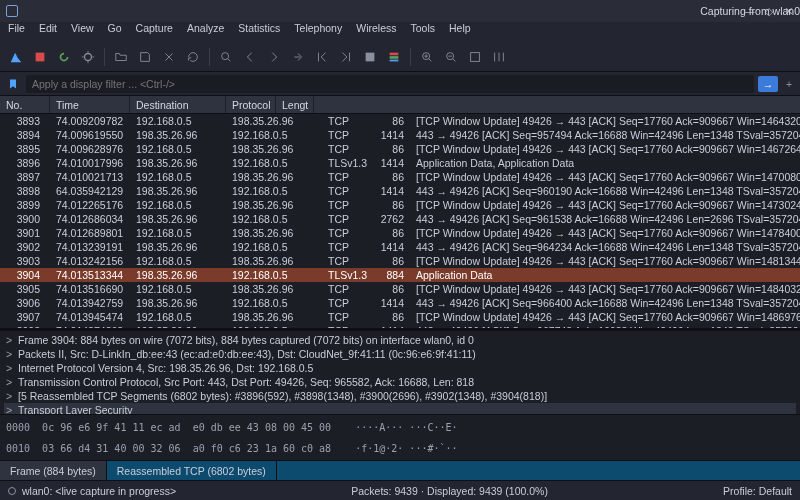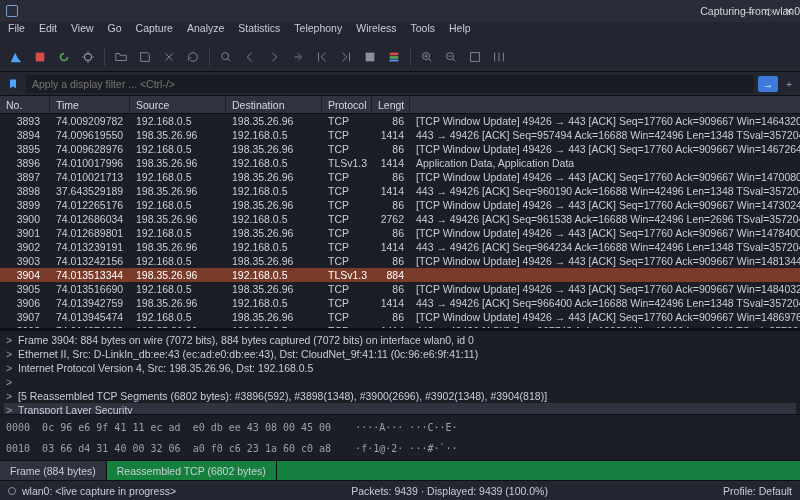--- a/index.html
+++ b/index.html
@@ -26,21 +26,21 @@
 .row{display:flex;height:14px;white-space:nowrap}
 .row>div{padding:0 6px;overflow:hidden}
 .row .c-no{text-align:right;padding-right:10px}
 .row .c-len{text-align:right;padding-right:6px}
 .row.sel{background:#7a3b2a;color:#fff}
 .split{height:2px;background:#0e0f14}
 .details{height:84px;background:#1c1e26;font-family:Menlo,Consolas,monospace;font-size:10px;line-height:14px;padding:2px 4px;overflow:hidden;border-top:1px solid #0e0f14}
 .details .ln{display:flex;align-items:center;gap:4px}
 .details .tw{width:10px;text-align:center;color:#9aa0ae}
 .hex{height:46px;background:#1c1e26;font-family:Menlo,Consolas,monospace;font-size:10px;line-height:21px;padding:2px 6px;color:#9aa0ae;border-top:1px solid #0e0f14;overflow:hidden;white-space:pre}
-.tabs{height:20px;background:#15803d;display:flex;align-items:stretch;border-top:1px solid #0e0f14}
+.tabs{height:20px;background:#0c4a6e;display:flex;align-items:stretch;border-top:1px solid #0e0f14}
 .tab{padding:3px 10px;font-size:10.5px;color:#c8cdd7;border-right:1px solid #0e0f14;display:flex;align-items:center}
 .tab.active{background:#2f3340}
 .status{height:20px;background:#232631;display:flex;align-items:center;padding:0 8px;justify-content:space-between;font-size:10.5px;border-top:1px solid #0e0f14}
 .status .l{display:flex;align-items:center;gap:6px}
 .dot{width:8px;height:8px;border-radius:50%;border:1px solid #8a909e}
 </style>
 </head>
 <body>
 
 <div class="titlebar">
@@ -191,21 +191,20 @@
       <span>→</span>
     </div>
   <div class="fb-plus">
       <span>+</span>
     </div>
 </div>
 
 <div class="listhdr">
   <div class="c-no">No.</div>
   <div class="c-time">Time</div>
-  <div class="c-src">Source</div>
   <div class="c-dst">Destination</div>
   <div class="c-proto">Protocol</div>
   <div class="c-len">Lengt</div>
 </div>
 
 <div class="packets" id="packets">
     <div class="row">
       <div class="c-no">3893</div>
       <div class="c-time">74.009209782</div>
       <div class="c-src">192.168.0.5</div>
@@ -245,21 +244,21 @@
       <div class="c-no">3897</div>
       <div class="c-time">74.010021713</div>
       <div class="c-src">192.168.0.5</div>
       <div class="c-dst">198.35.26.96</div>
       <div class="c-proto">TCP</div>
       <div class="c-len">86</div>
       <div class="c-info">[TCP Window Update] 49426 → 443 [ACK] Seq=17760 Ack=909667 Win=1470080 Len=0 TSval=…</div>
     </div>
     <div class="row">
       <div class="c-no">3898</div>
-      <div class="c-time">37.643529189</div>
+      <div class="c-time">64.035942129</div>
       <div class="c-src">198.35.26.96</div>
       <div class="c-dst">192.168.0.5</div>
       <div class="c-proto">TCP</div>
       <div class="c-len">1414</div>
       <div class="c-info">443 → 49426 [ACK] Seq=960190 Ack=16688 Win=42496 Len=1348 TSval=3572045945 TSecr=26…</div>
     </div>
     <div class="row">
       <div class="c-no">3899</div>
       <div class="c-time">74.012265176</div>
       <div class="c-src">192.168.0.5</div>
@@ -304,20 +303,21 @@
       <div class="c-len">86</div>
       <div class="c-info">[TCP Window Update] 49426 → 443 [ACK] Seq=17760 Ack=909667 Win=1481344 Len=0 TSval=…</div>
     </div>
     <div class="row sel">
       <div class="c-no">3904</div>
       <div class="c-time">74.013513344</div>
       <div class="c-src">198.35.26.96</div>
       <div class="c-dst">192.168.0.5</div>
       <div class="c-proto">TLSv1.3</div>
       <div class="c-len">884</div>
+      <div class="c-info">Application Data</div>
     </div>
     <div class="row">
       <div class="c-no">3905</div>
       <div class="c-time">74.013516690</div>
       <div class="c-src">192.168.0.5</div>
       <div class="c-dst">198.35.26.96</div>
       <div class="c-proto">TCP</div>
       <div class="c-len">86</div>
       <div class="c-info">[TCP Window Update] 49426 → 443 [ACK] Seq=17760 Ack=909667 Win=1484032 Len=0 TSval=…</div>
     </div>
@@ -352,28 +352,29 @@
 
 <div class="split"></div>
 
 <div class="details" id="details">
     <div class="ln">
       <span class="tw">&gt;</span>
       <span>Frame 3904: 884 bytes on wire (7072 bits), 884 bytes captured (7072 bits) on interface wlan0, id 0</span>
     </div>
     <div class="ln">
       <span class="tw">&gt;</span>
-      <span>Ethernet II, Src: D-LinkIn_db:ee:43 (ec:ad:e0:db:ee:43), Dst: CloudNet_9f:41:11 (0c:96:e6:9f:41:11)</span>
+      <span>Packets II, Src: D-LinkIn_db:ee:43 (ec:ad:e0:db:ee:43), Dst: CloudNet_9f:41:11 (0c:96:e6:9f:41:11)</span>
     </div>
     <div class="ln">
       <span class="tw">&gt;</span>
       <span>Internet Protocol Version 4, Src: 198.35.26.96, Dst: 192.168.0.5</span>
     </div>
     <div class="ln">
       <span class="tw">&gt;</span>
+      <span>Transmission Control Protocol, Src Port: 443, Dst Port: 49426, Seq: 965582, Ack: 16688, Len: 818</span>
     </div>
     <div class="ln">
       <span class="tw">&gt;</span>
       <span>[5 Reassembled TCP Segments (6802 bytes): #3896(592), #3898(1348), #3900(2696), #3902(1348), #3904(818)]</span>
     </div>
     <div class="ln" style="background: rgb(47, 51, 64);">
       <span class="tw">&gt;</span>
       <span>Transport Layer Security</span>
     </div>
   </div>

